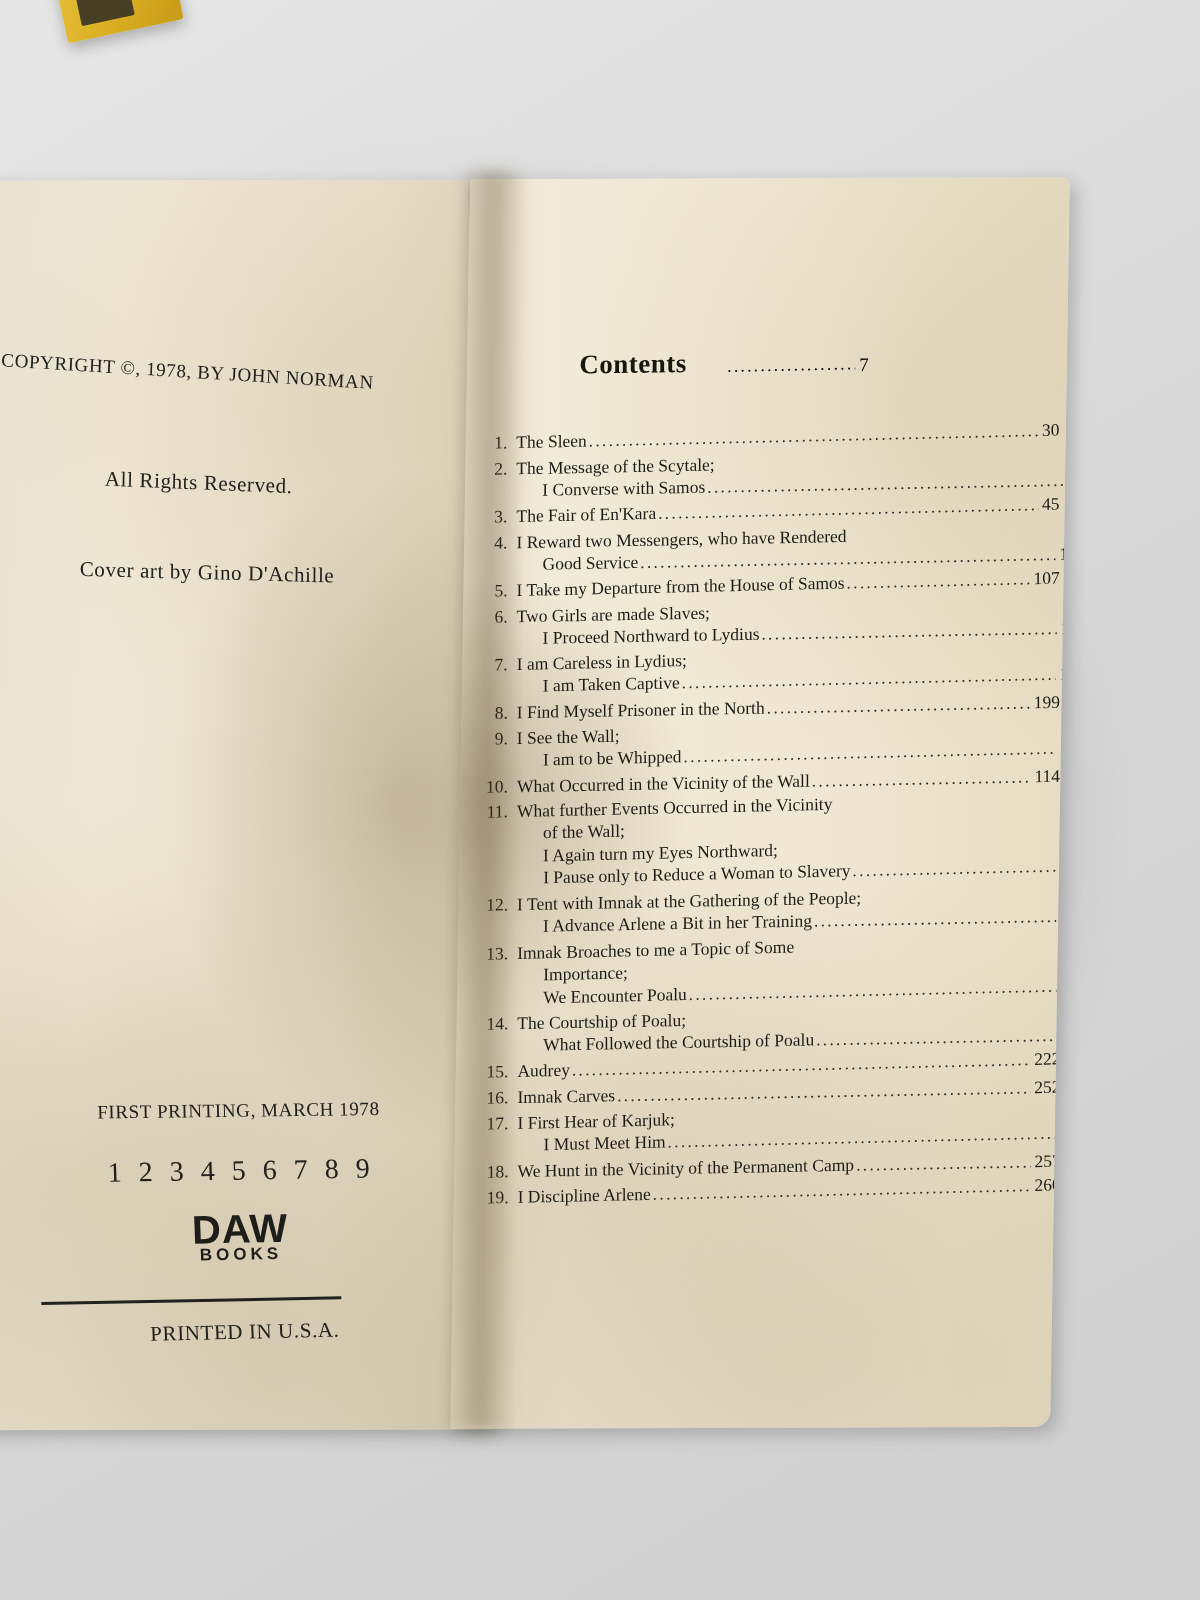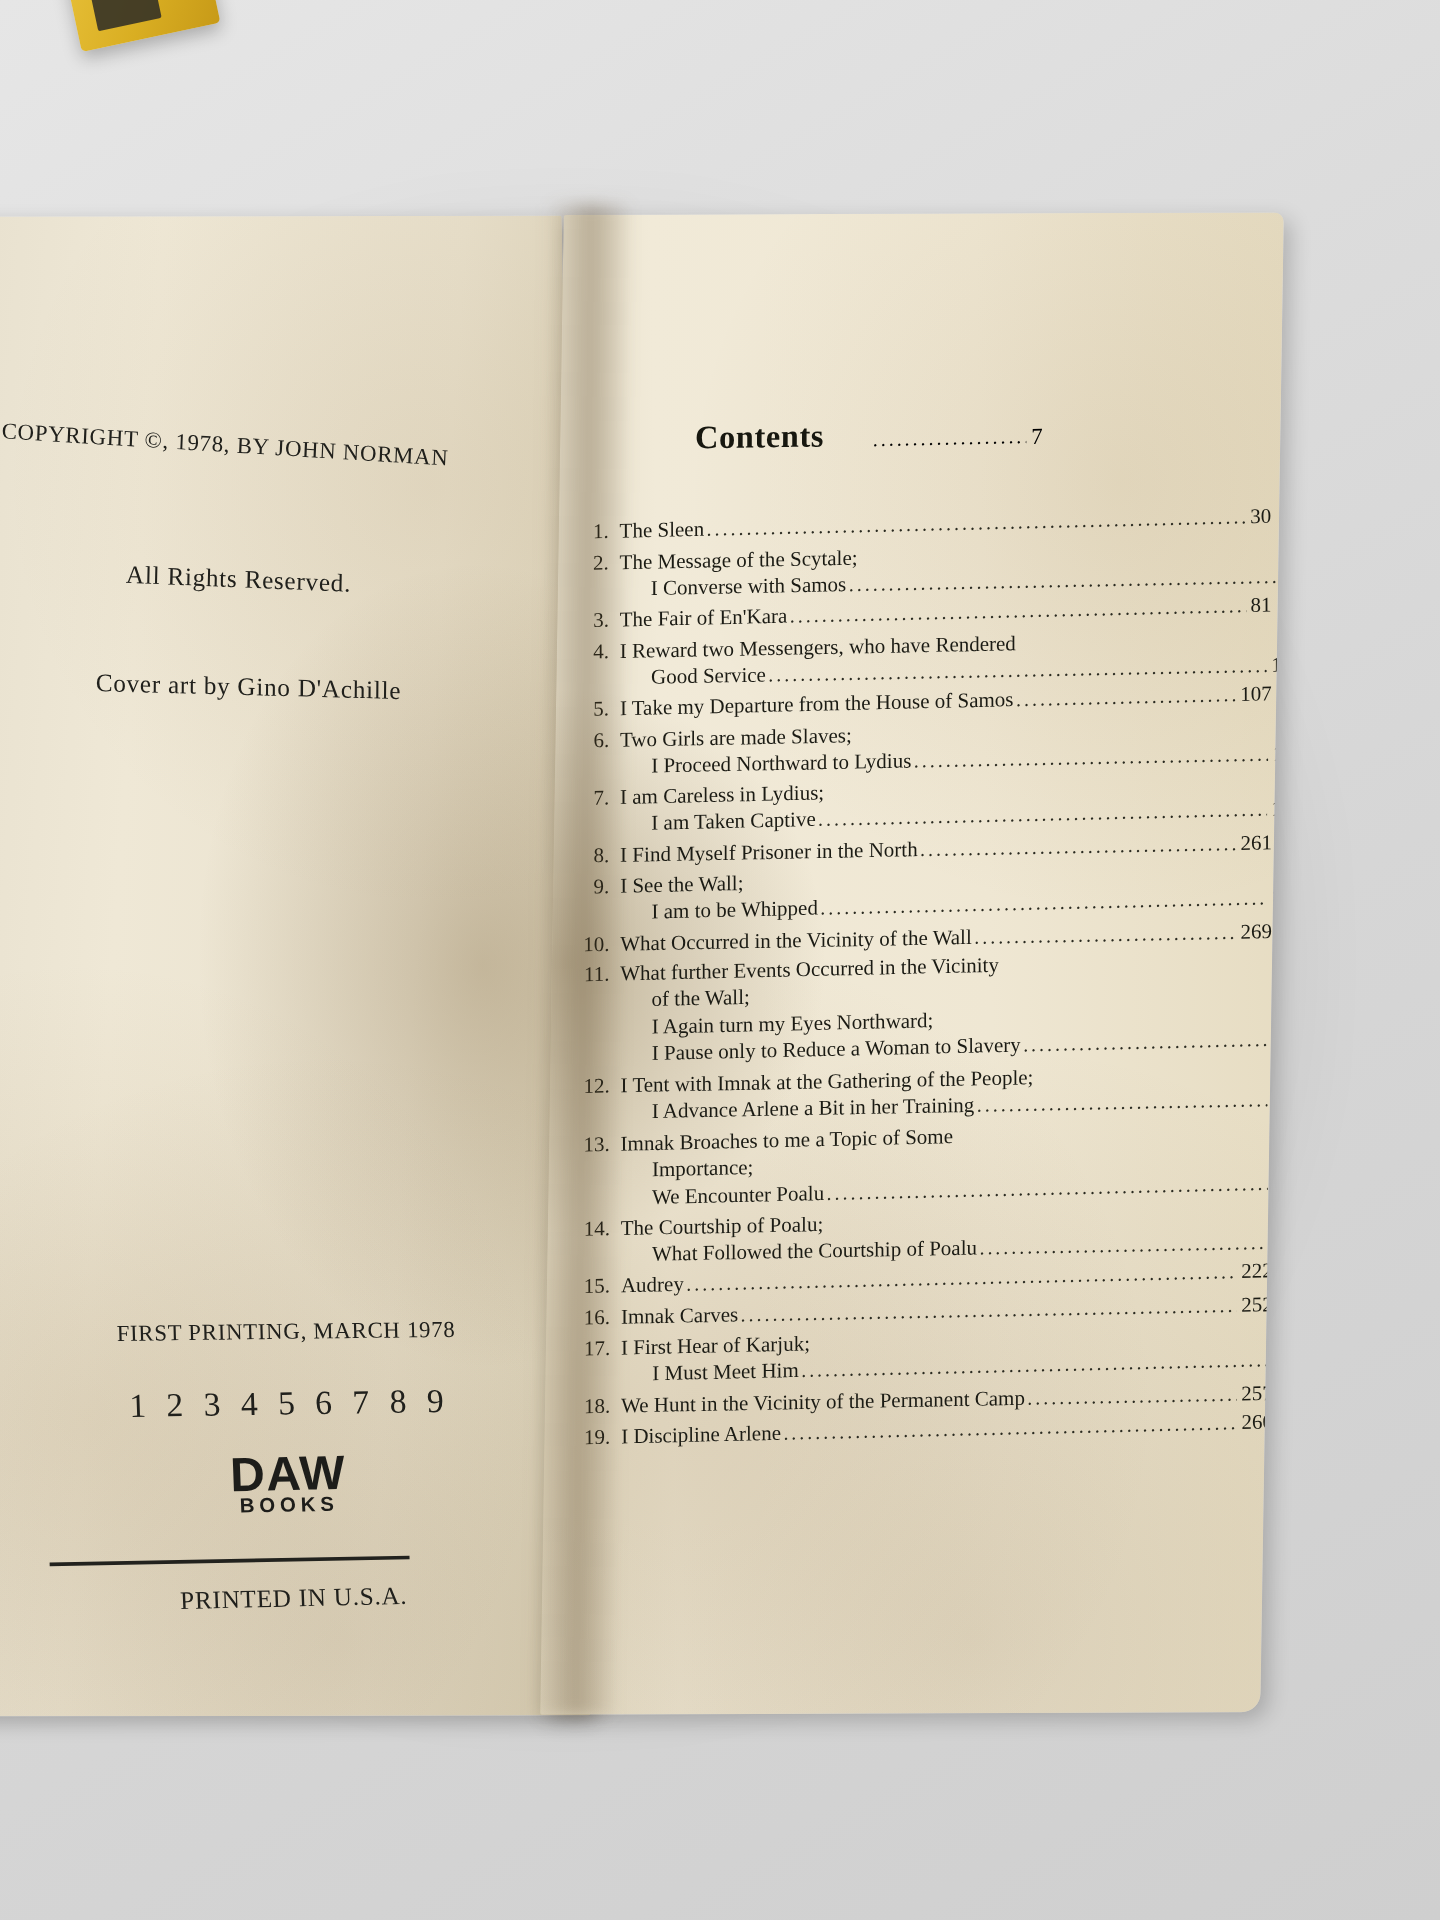--- a/index.html
+++ b/index.html
@@ -334,21 +334,21 @@
                   <span class="toc-page">41</span>
                 </div>
               </div>
             </div>
             <div class="toc-entry">
               <span class="toc-num">3.</span>
               <div class="toc-body">
                 <div class="toc-row">
                   <span class="toc-text">The Fair of En'Kara</span>
                   <span class="toc-dots">..........................................................................................</span>
-                  <span class="toc-page">81</span>
+                  <span class="toc-page">45</span>
                 </div>
               </div>
             </div>
             <div class="toc-entry">
               <span class="toc-num">4.</span>
               <div class="toc-body">
                 <div class="toc-row">
                   <span class="toc-text">I Reward two Messengers, who have Rendered</span>
                 </div>
                 <div class="toc-row toc-sub">
@@ -393,21 +393,21 @@
                   <span class="toc-page">135</span>
                 </div>
               </div>
             </div>
             <div class="toc-entry">
               <span class="toc-num">8.</span>
               <div class="toc-body">
                 <div class="toc-row">
                   <span class="toc-text">I Find Myself Prisoner in the North</span>
                   <span class="toc-dots">..........................................................................................</span>
-                  <span class="toc-page">261</span>
+                  <span class="toc-page">199</span>
                 </div>
               </div>
             </div>
             <div class="toc-entry">
               <span class="toc-num">9.</span>
               <div class="toc-body">
                 <div class="toc-row">
                   <span class="toc-text">I See the Wall;</span>
                 </div>
                 <div class="toc-row toc-sub">
@@ -416,21 +416,21 @@
                   <span class="toc-page">149</span>
                 </div>
               </div>
             </div>
             <div class="toc-entry">
               <span class="toc-num">10.</span>
               <div class="toc-body">
                 <div class="toc-row">
                   <span class="toc-text">What Occurred in the Vicinity of the Wall</span>
                   <span class="toc-dots">..........................................................................................</span>
-                  <span class="toc-page">269</span>
+                  <span class="toc-page">114</span>
                 </div>
               </div>
             </div>
             <div class="toc-entry">
               <span class="toc-num">11.</span>
               <div class="toc-body">
                 <div class="toc-row">
                   <span class="toc-text">What further Events Occurred in the Vicinity</span>
                 </div>
                 <div class="toc-row toc-sub">

